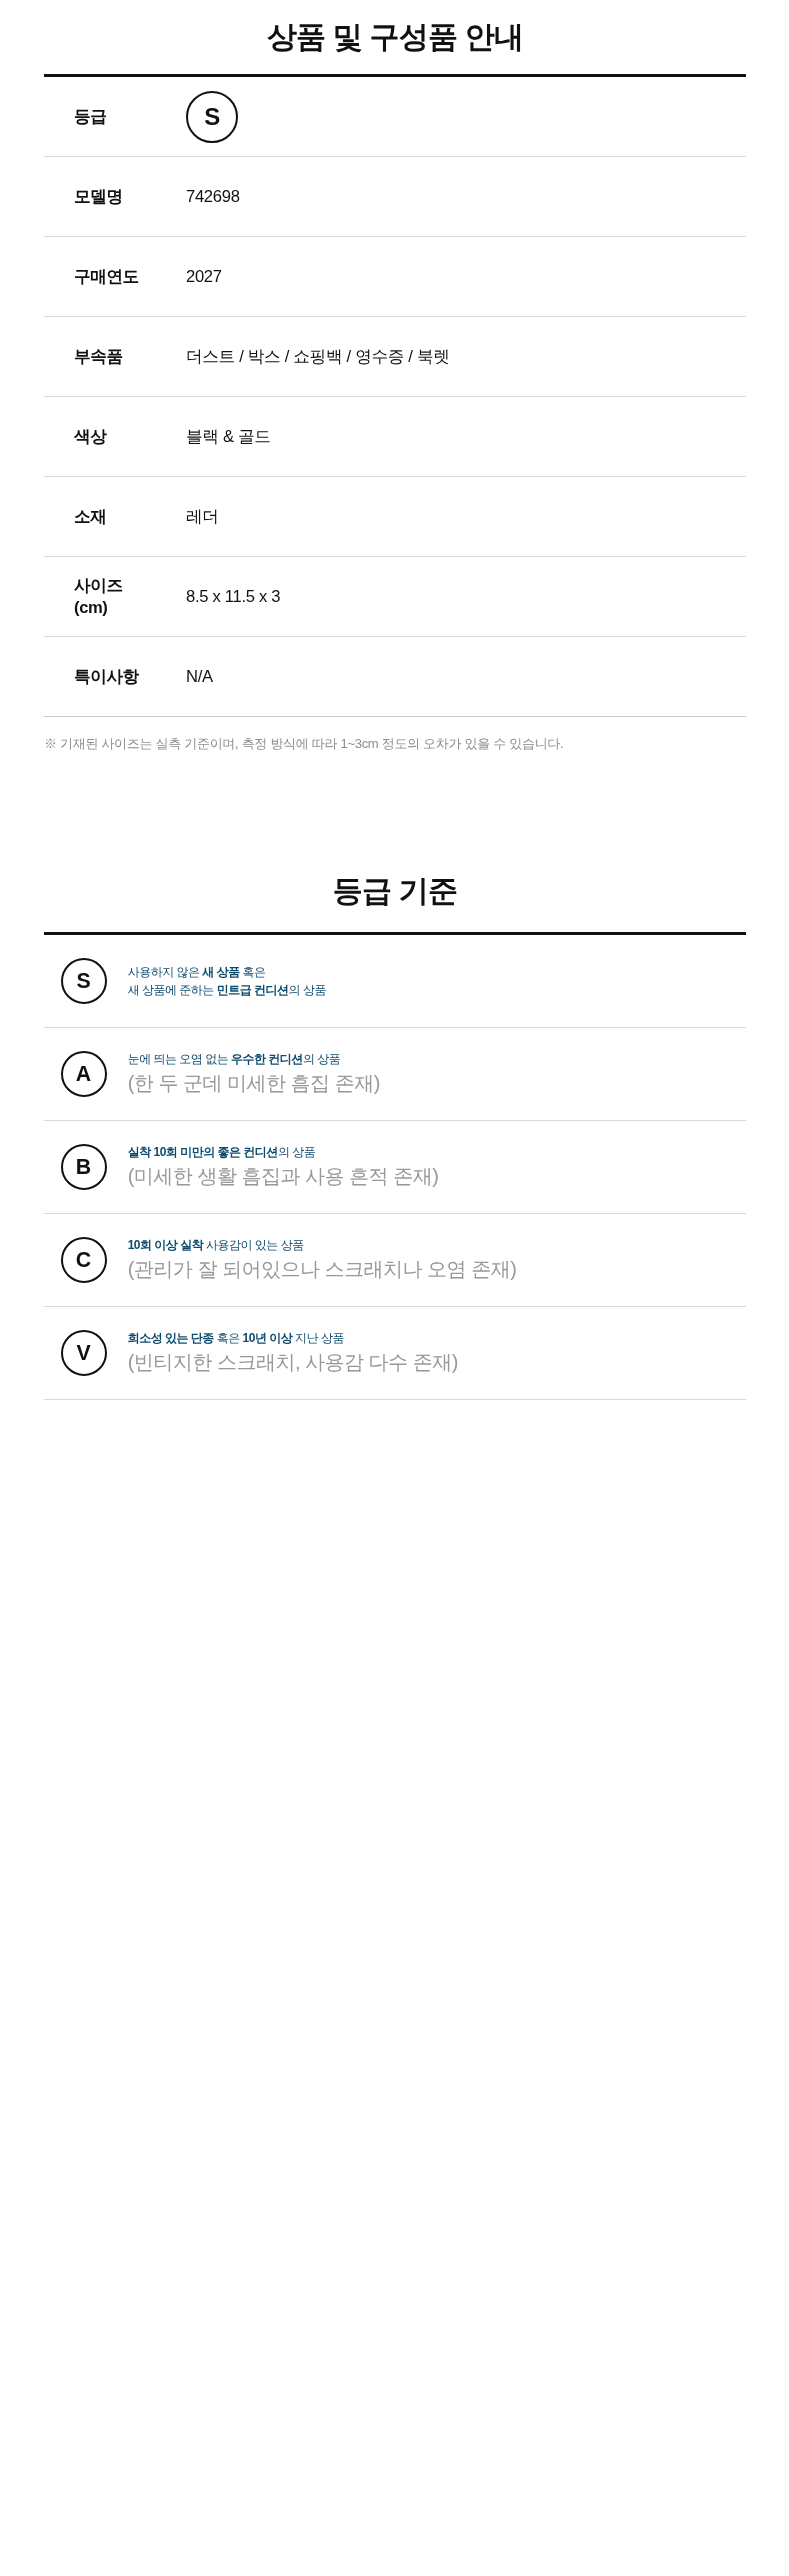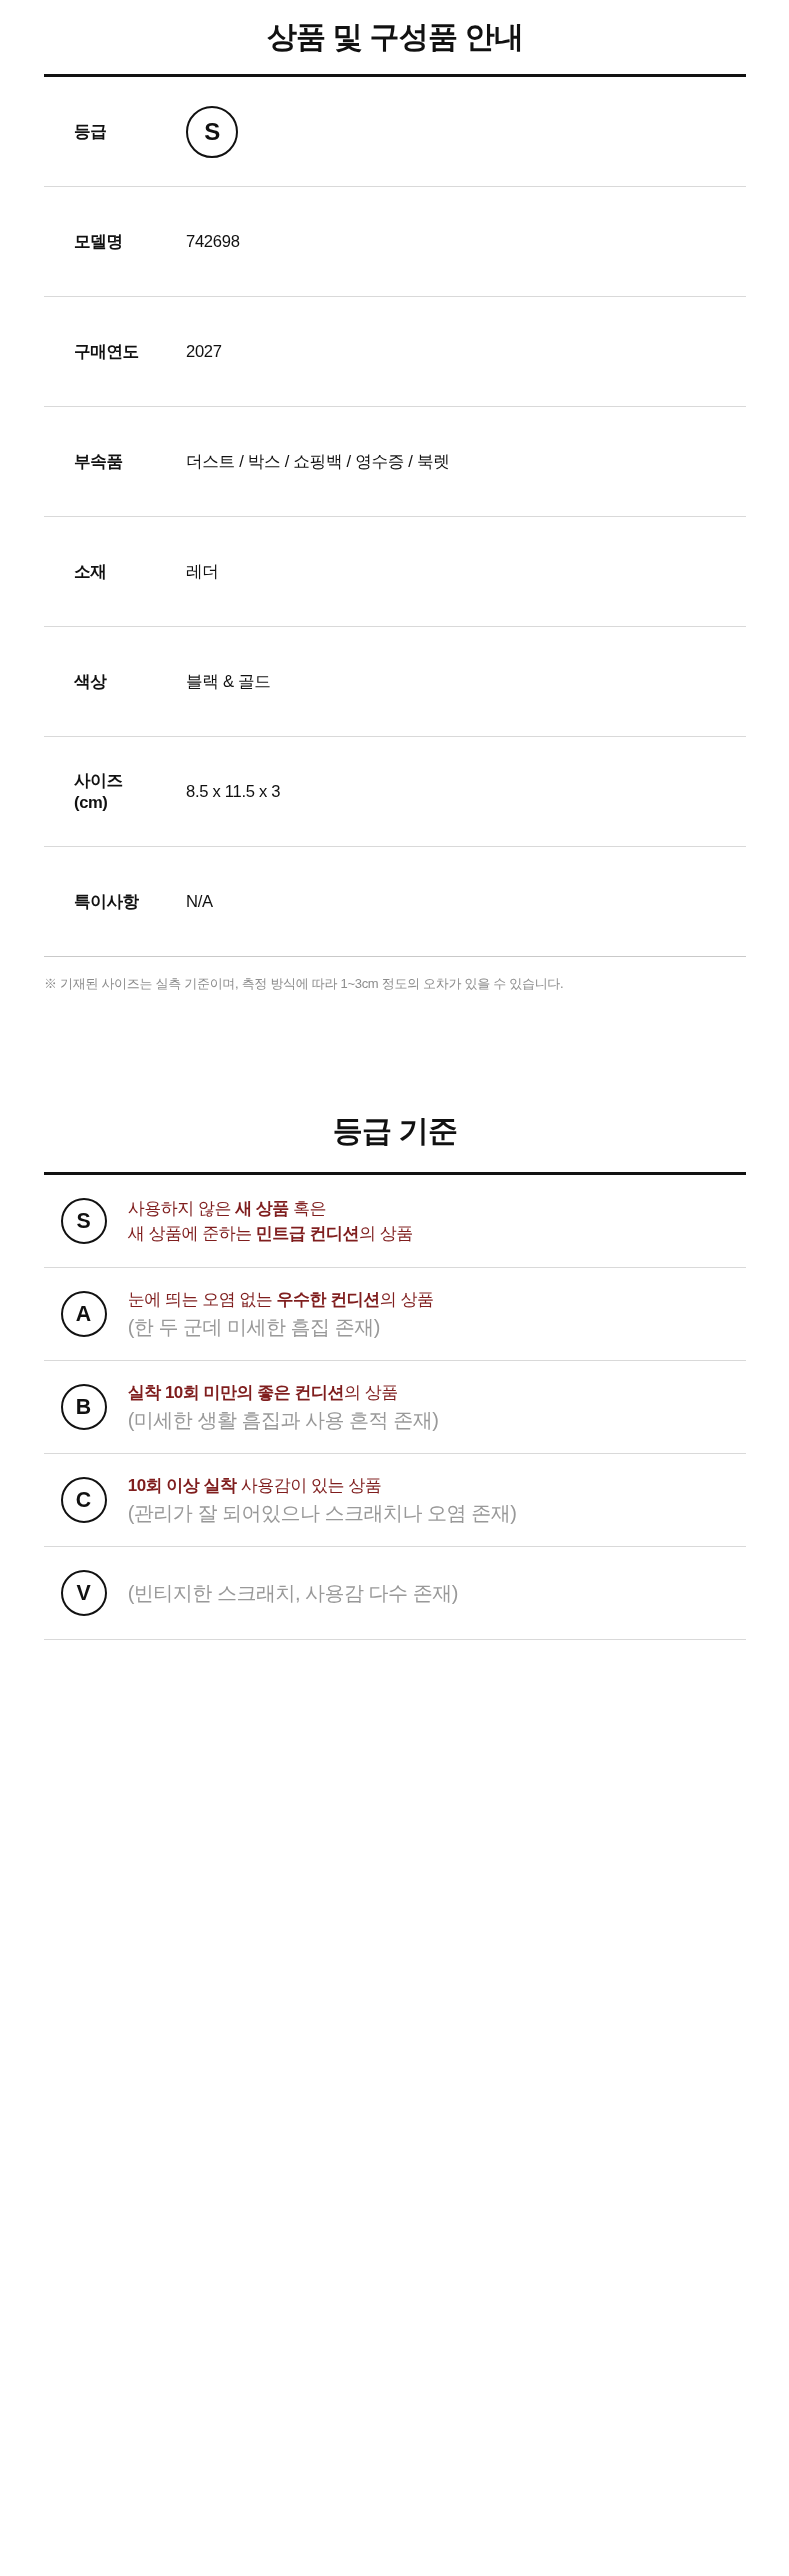--- a/index.html
+++ b/index.html
@@ -35,21 +35,21 @@
   }
   .spec-table {
     margin: 0 38px;
     border-top: 3.2px solid #111111;
   }
   .spec-row {
     display: flex;
     align-items: center;
     border-bottom: 0.8px solid #d9d9d9;
     min-height: 77px;
-    padding: 16px 0;
+    padding: 1px 0;
   }
   .spec-row:last-child {
     border-bottom: 0.8px solid #c9c9c9;
   }
   .spec-label {
     width: 142px;
     padding-left: 30px;
     box-sizing: border-box;
     font-size: 16.6px;
     font-weight: bold;
@@ -123,23 +123,23 @@
     font-weight: bold;
     color: #111111;
     box-sizing: border-box;
   }
   .grade-text {
     flex: 1;
     padding-left: 4.7px;
     line-height: 1.5;
   }
   .grade-line {
-    font-size: 17px;
+    font-size: 12px;
     letter-spacing: -0.5px;
-    color: #7f1d1d;
+    color: #0c4a6e;
   }
   .grade-line .em {
     font-weight: bold;
   }
   .grade-sub {
     font-size: 20px;
     letter-spacing: -0.5px;
     color: #999999;
   }
   .bottom-space {
@@ -172,27 +172,27 @@
         <div class="spec-label">구매연도</div>
         <div class="spec-value">2027</div>
       </div>
 
       <div class="spec-row">
         <div class="spec-label">부속품</div>
         <div class="spec-value">더스트 / 박스 / 쇼핑백 / 영수증 / 북렛</div>
       </div>
 
       <div class="spec-row">
+        <div class="spec-label">색상</div>
+        <div class="spec-value">블랙 &amp; 골드</div>
+      </div>
+
+      <div class="spec-row">
         <div class="spec-label">소재</div>
         <div class="spec-value">레더</div>
-      </div>
-
-      <div class="spec-row">
-        <div class="spec-label">색상</div>
-        <div class="spec-value">블랙 &amp; 골드</div>
       </div>
 
       <div class="spec-row">
         <div class="spec-label">
           <span>사이즈</span><br>
           <span>(cm)</span>
         </div>
         <div class="spec-value">8.5 x 11.5 x 3</div>
       </div>
 
@@ -259,20 +259,23 @@
           </div>
           <div class="grade-sub">(관리가 잘 되어있으나 스크래치나 오염 존재)</div>
         </div>
       </div>
 
       <div class="grade-row">
         <div class="grade-circle-cell">
           <div class="grade-circle">V</div>
         </div>
         <div class="grade-text">
+          <div class="grade-line">
+            <span class="em">희소성 있는 단종</span><span> 혹은 </span><span class="em">10년 이상</span><span> 지난 상품</span>
+          </div>
           <div class="grade-sub">(빈티지한 스크래치, 사용감 다수 존재)</div>
         </div>
       </div>
 
     </div>
     <div class="bottom-space"></div>
   </section>
 
 </div>
 

